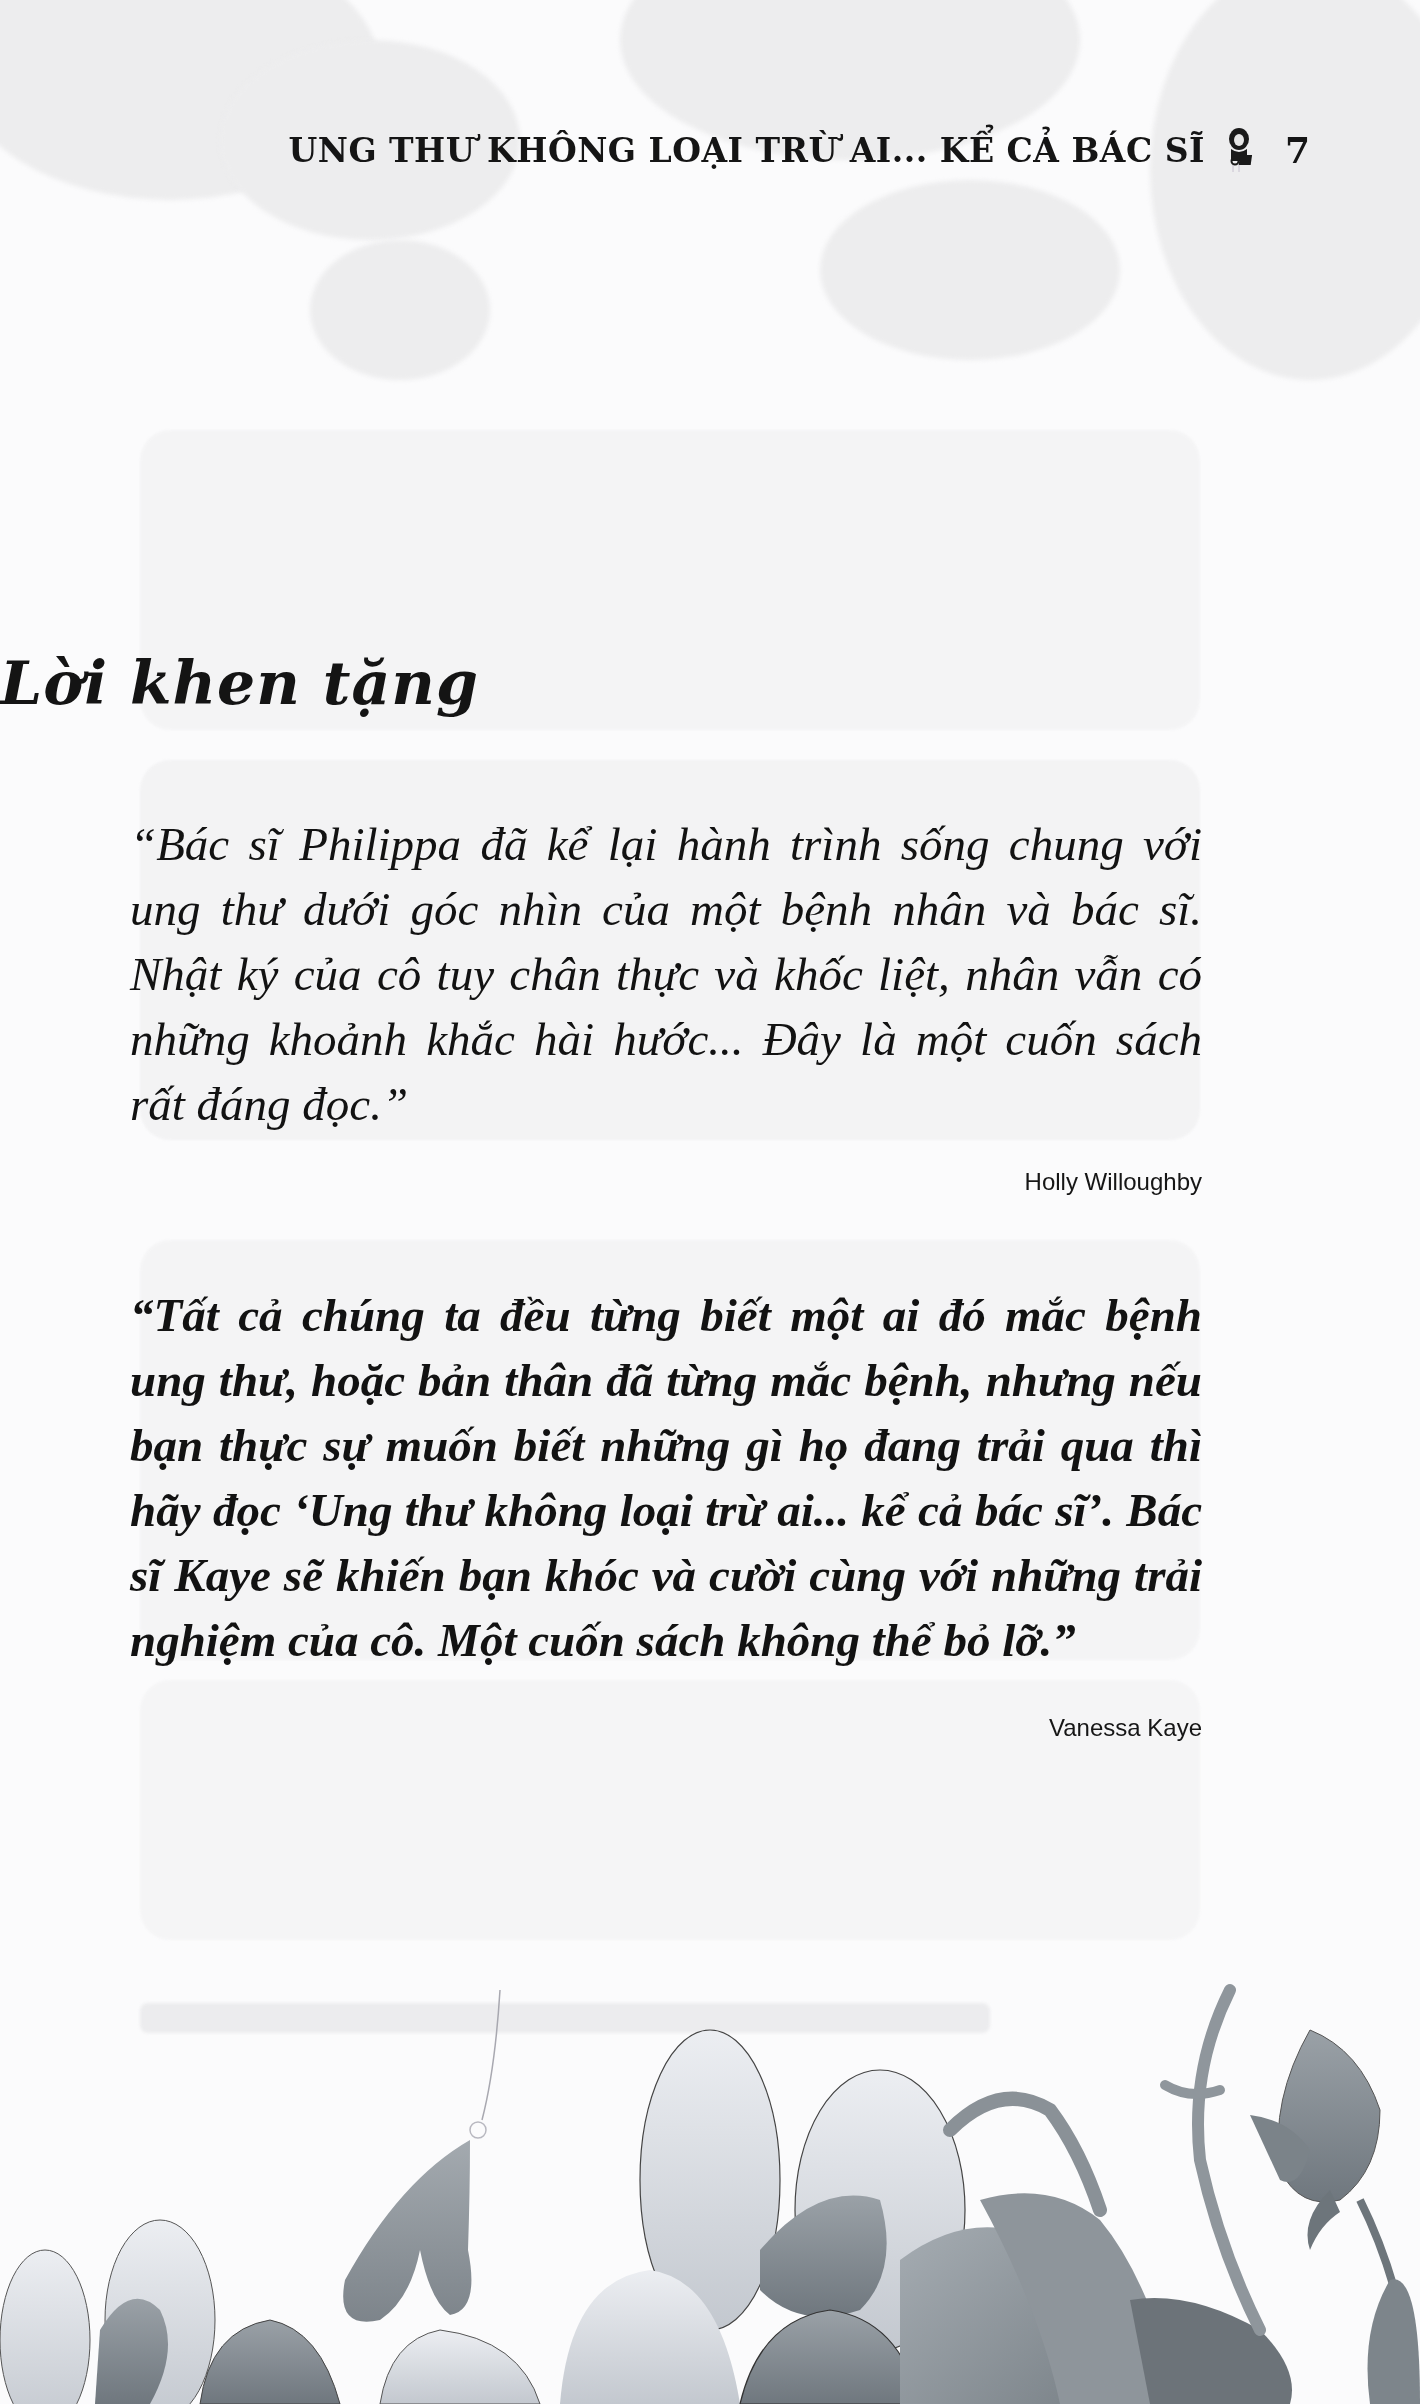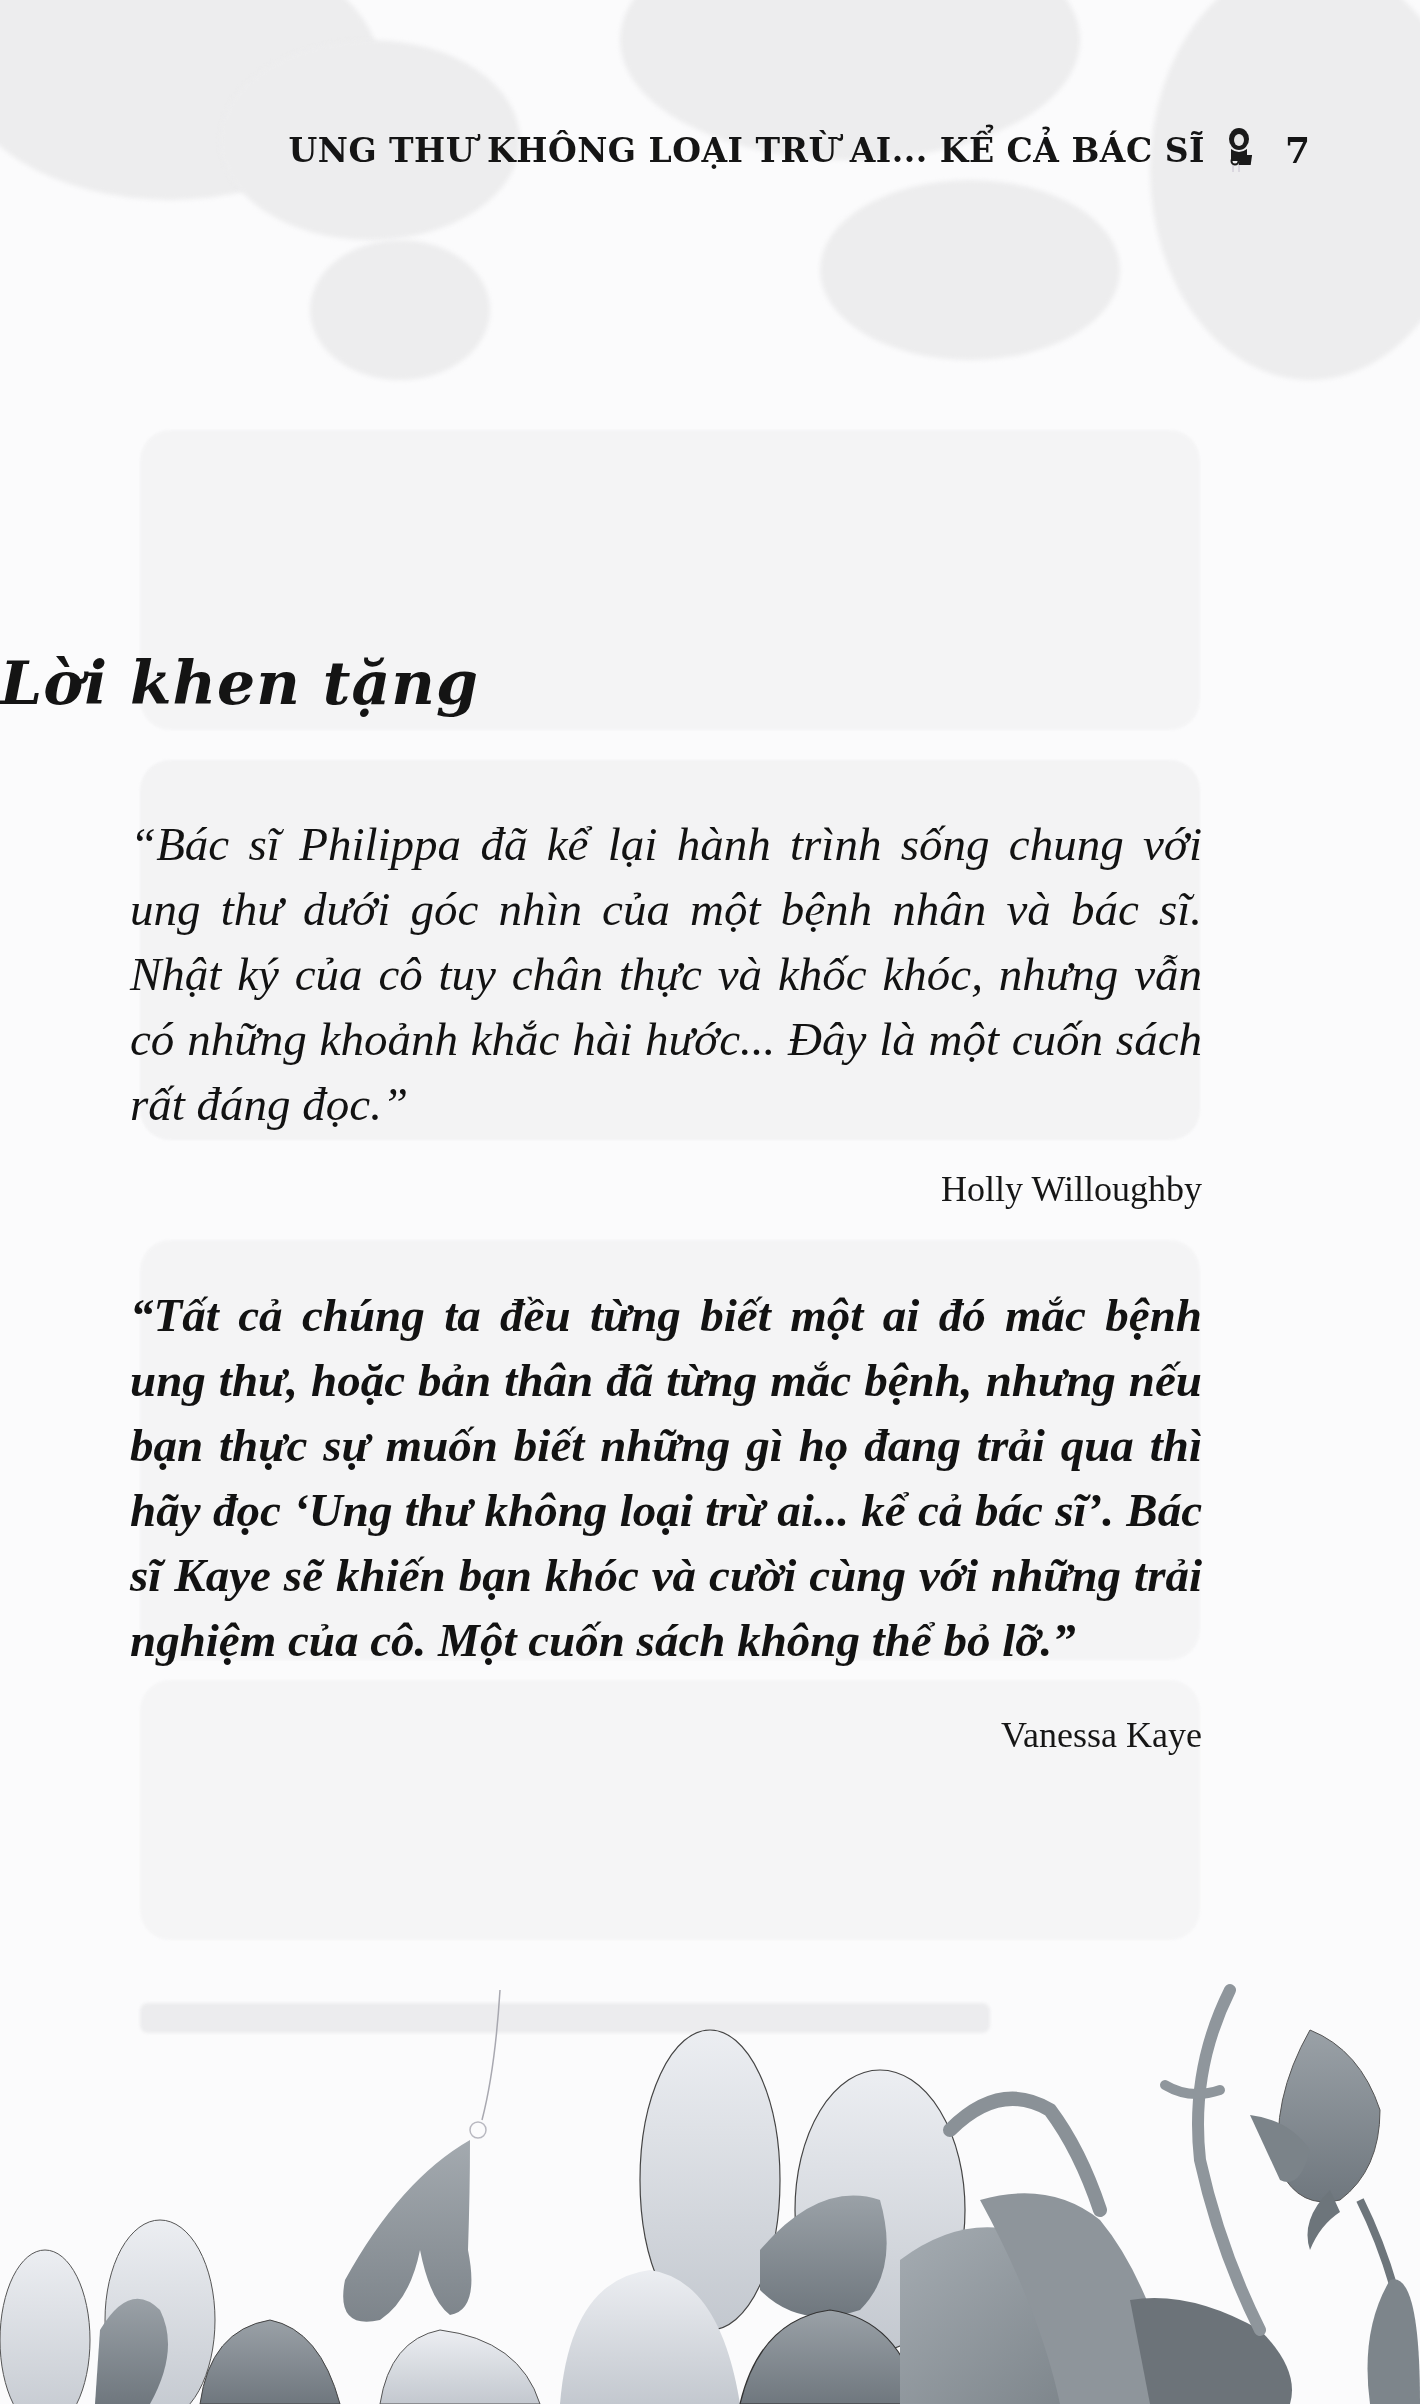--- a/index.html
+++ b/index.html
@@ -90,22 +90,22 @@
       line-height: 65px;
       text-align: justify;
       color: #121212;
     }
     .quote-1 { top: 812px; }
     .quote-2 { top: 1283px; font-weight: bold; }
 
     .attribution {
       position: absolute;
       right: 218px;
-      font-family: Liberation Serif, serif;
-      font-size: 36px;
+      font-family: Liberation Sans, sans-serif;
+      font-size: 24px;
       color: #161616;
       text-align: right;
       white-space: nowrap;
     }
     .attr-1 { top: 1168px; }
     .attr-2 { top: 1714px; }
 
     .illustration {
       position: absolute;
       left: 0;
@@ -156,21 +156,21 @@
       <rect x="19" y="28" width="12" height="10" fill="#1a1a1a" transform="skewX(-8)"></rect>
       <line x1="8" y1="38" x2="8" y2="45" stroke="#c8c2d0" stroke-width="1"></line>
       <line x1="14" y1="38" x2="14" y2="45" stroke="#c8c2d0" stroke-width="1"></line>
     </svg>
   </span>
   <span class="page-number">7</span>
 </div>
 
 <div class="section-title">Lời khen tặng</div>
 
-<div class="quote-block quote-1">“Bác sĩ Philippa đã kể lại hành trình sống chung với ung thư dưới góc nhìn của một bệnh nhân và bác sĩ. Nhật ký của cô tuy chân thực và khốc khóc, nhưng vẫn có những khoảnh khắc hài hước... Đây là một cuốn sách rất đáng đọc.”</div>
+<div class="quote-block quote-1">“Bác sĩ Philippa đã kể lại hành trình sống chung với ung thư dưới góc nhìn của một bệnh nhân và bác sĩ. Nhật ký của cô tuy chân thực và khốc liệt, nhân vẫn có những khoảnh khắc hài hước... Đây là một cuốn sách rất đáng đọc.”</div>
 <div class="attribution attr-1">Holly Willoughby</div>
 
 <div class="quote-block quote-2">“Tất cả chúng ta đều từng biết một ai đó mắc bệnh ung thư, hoặc bản thân đã từng mắc bệnh, nhưng nếu bạn thực sự muốn biết những gì họ đang trải qua thì hãy đọc ‘Ung thư không loại trừ ai... kể cả bác sĩ’. Bác sĩ Kaye sẽ khiến bạn khóc và cười cùng với những trải nghiệm của cô. Một cuốn sách không thể bỏ lỡ.”</div>
 <div class="attribution attr-2">Vanessa Kaye</div>
 
 <div class="ghost-credit"></div>
 
 <div class="illustration">
   <svg width="1420" height="454" viewBox="0 0 1420 454">
     <defs>

